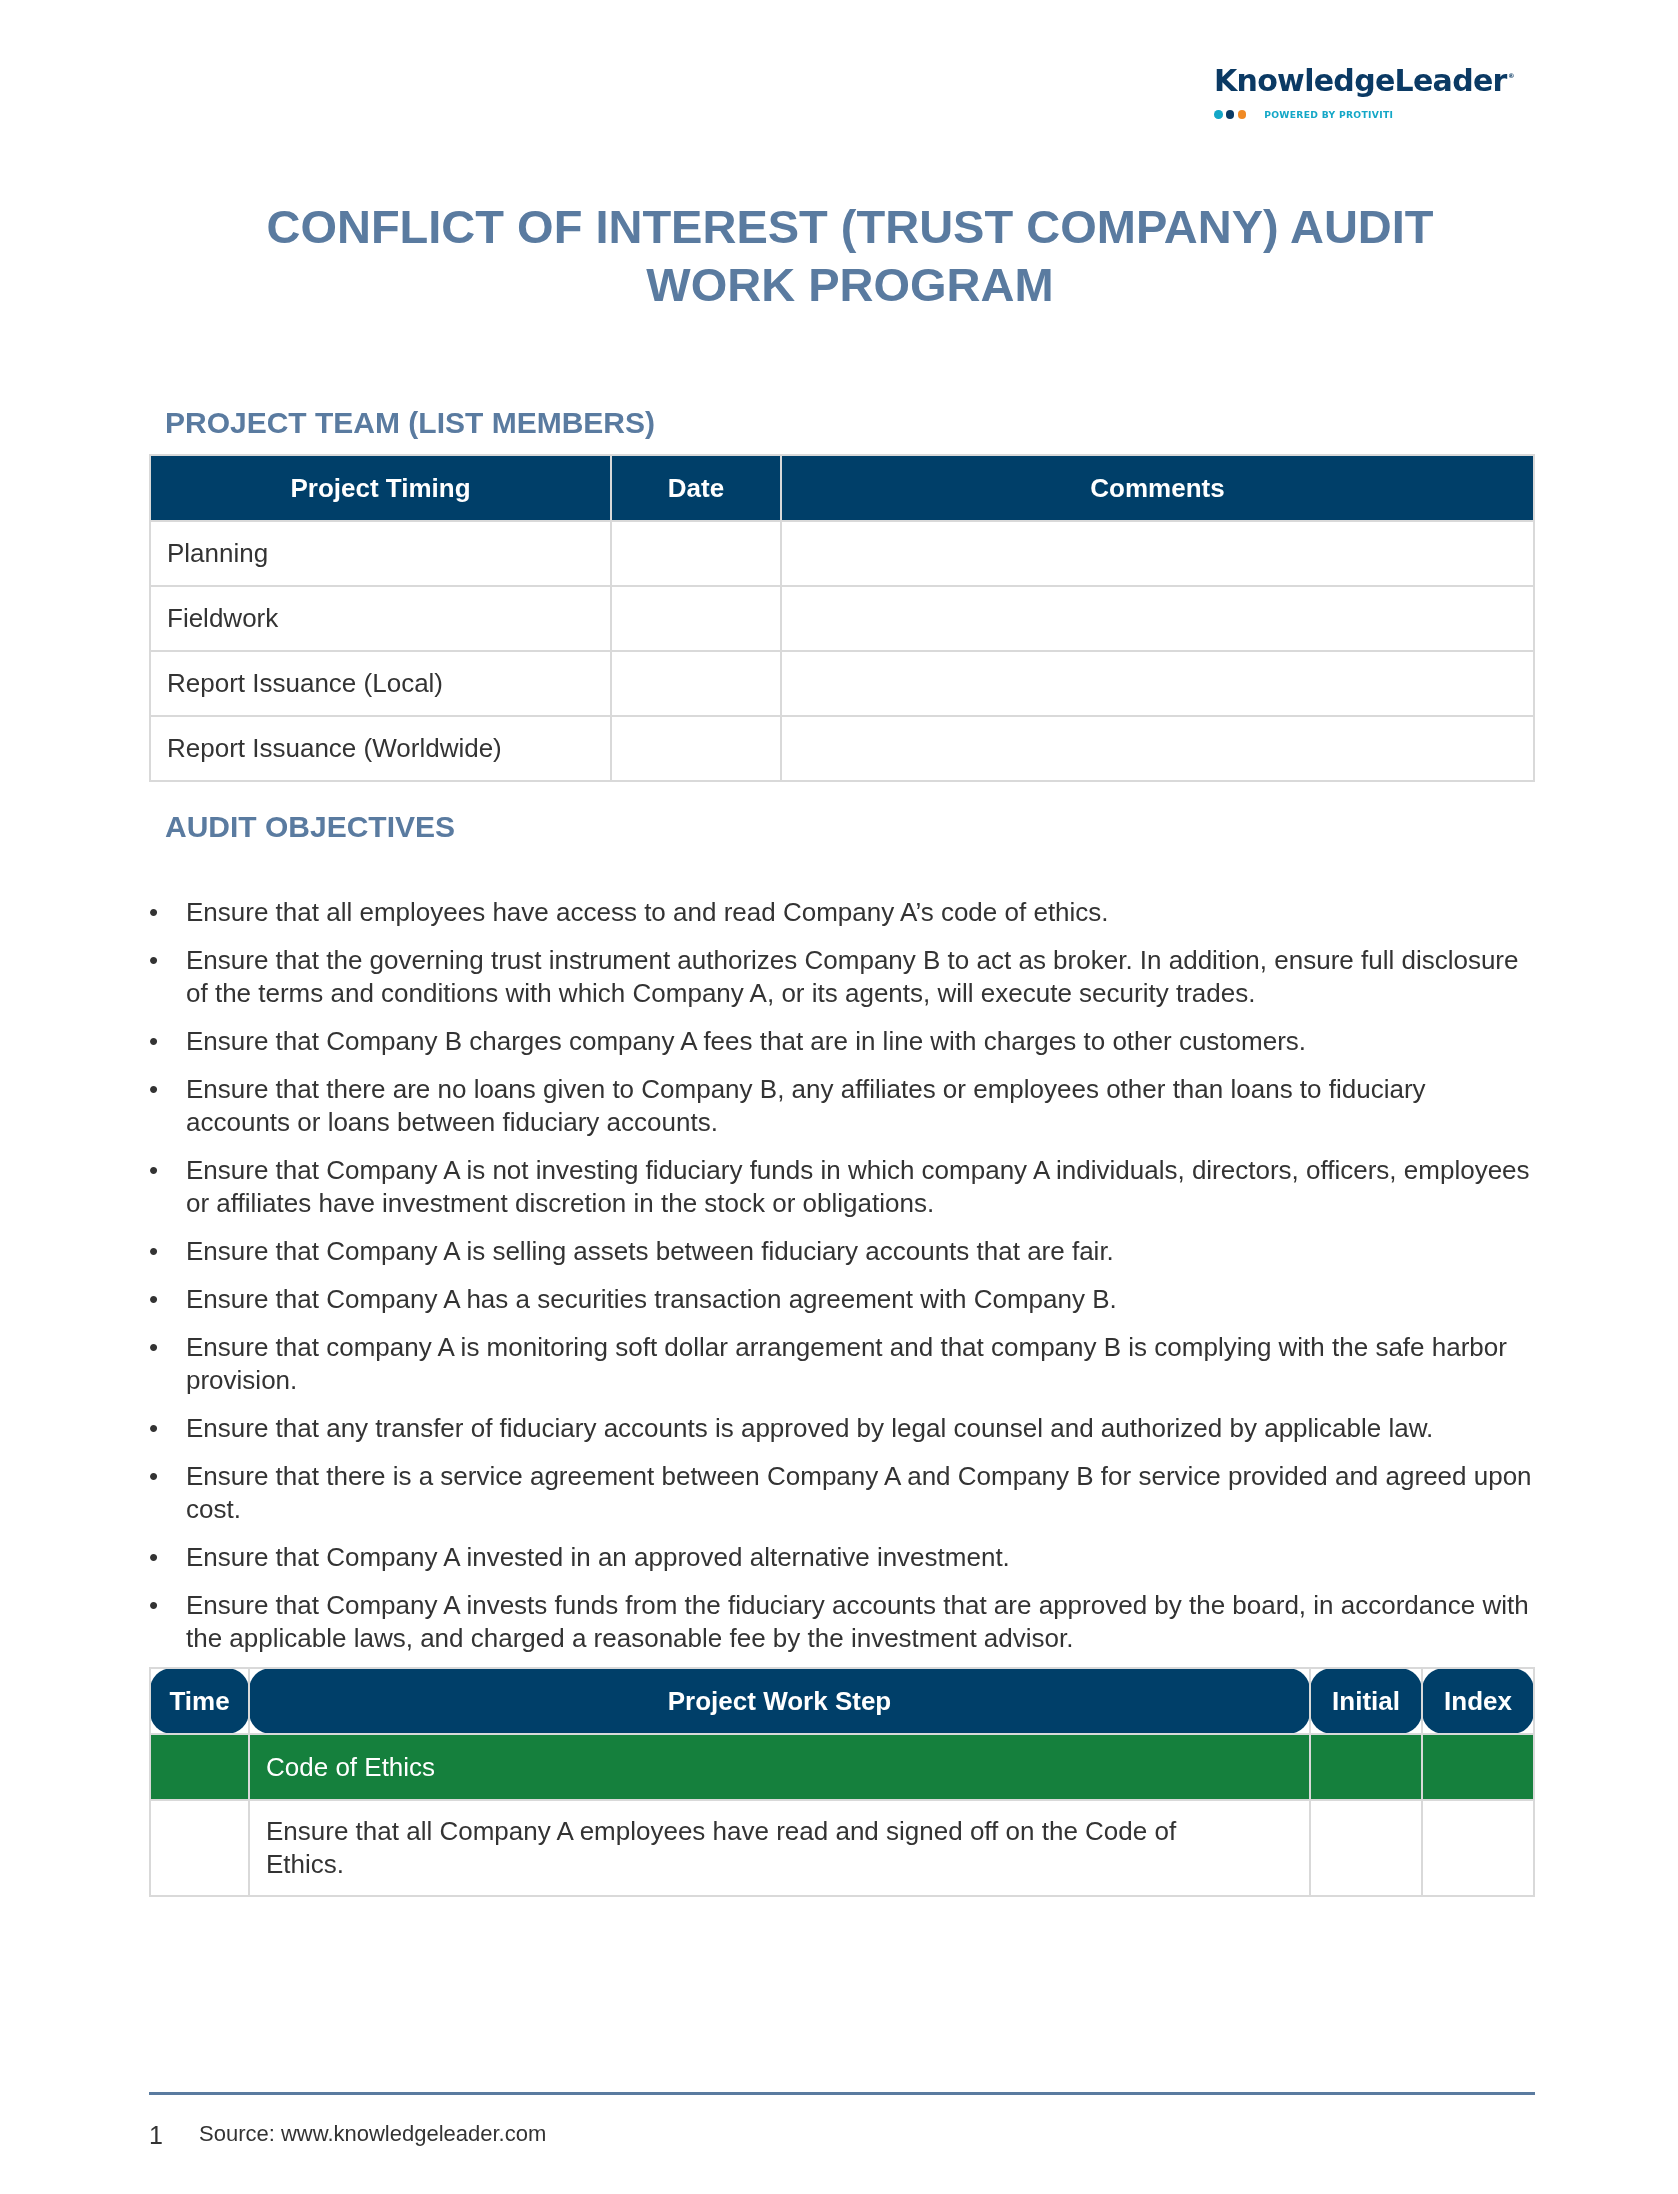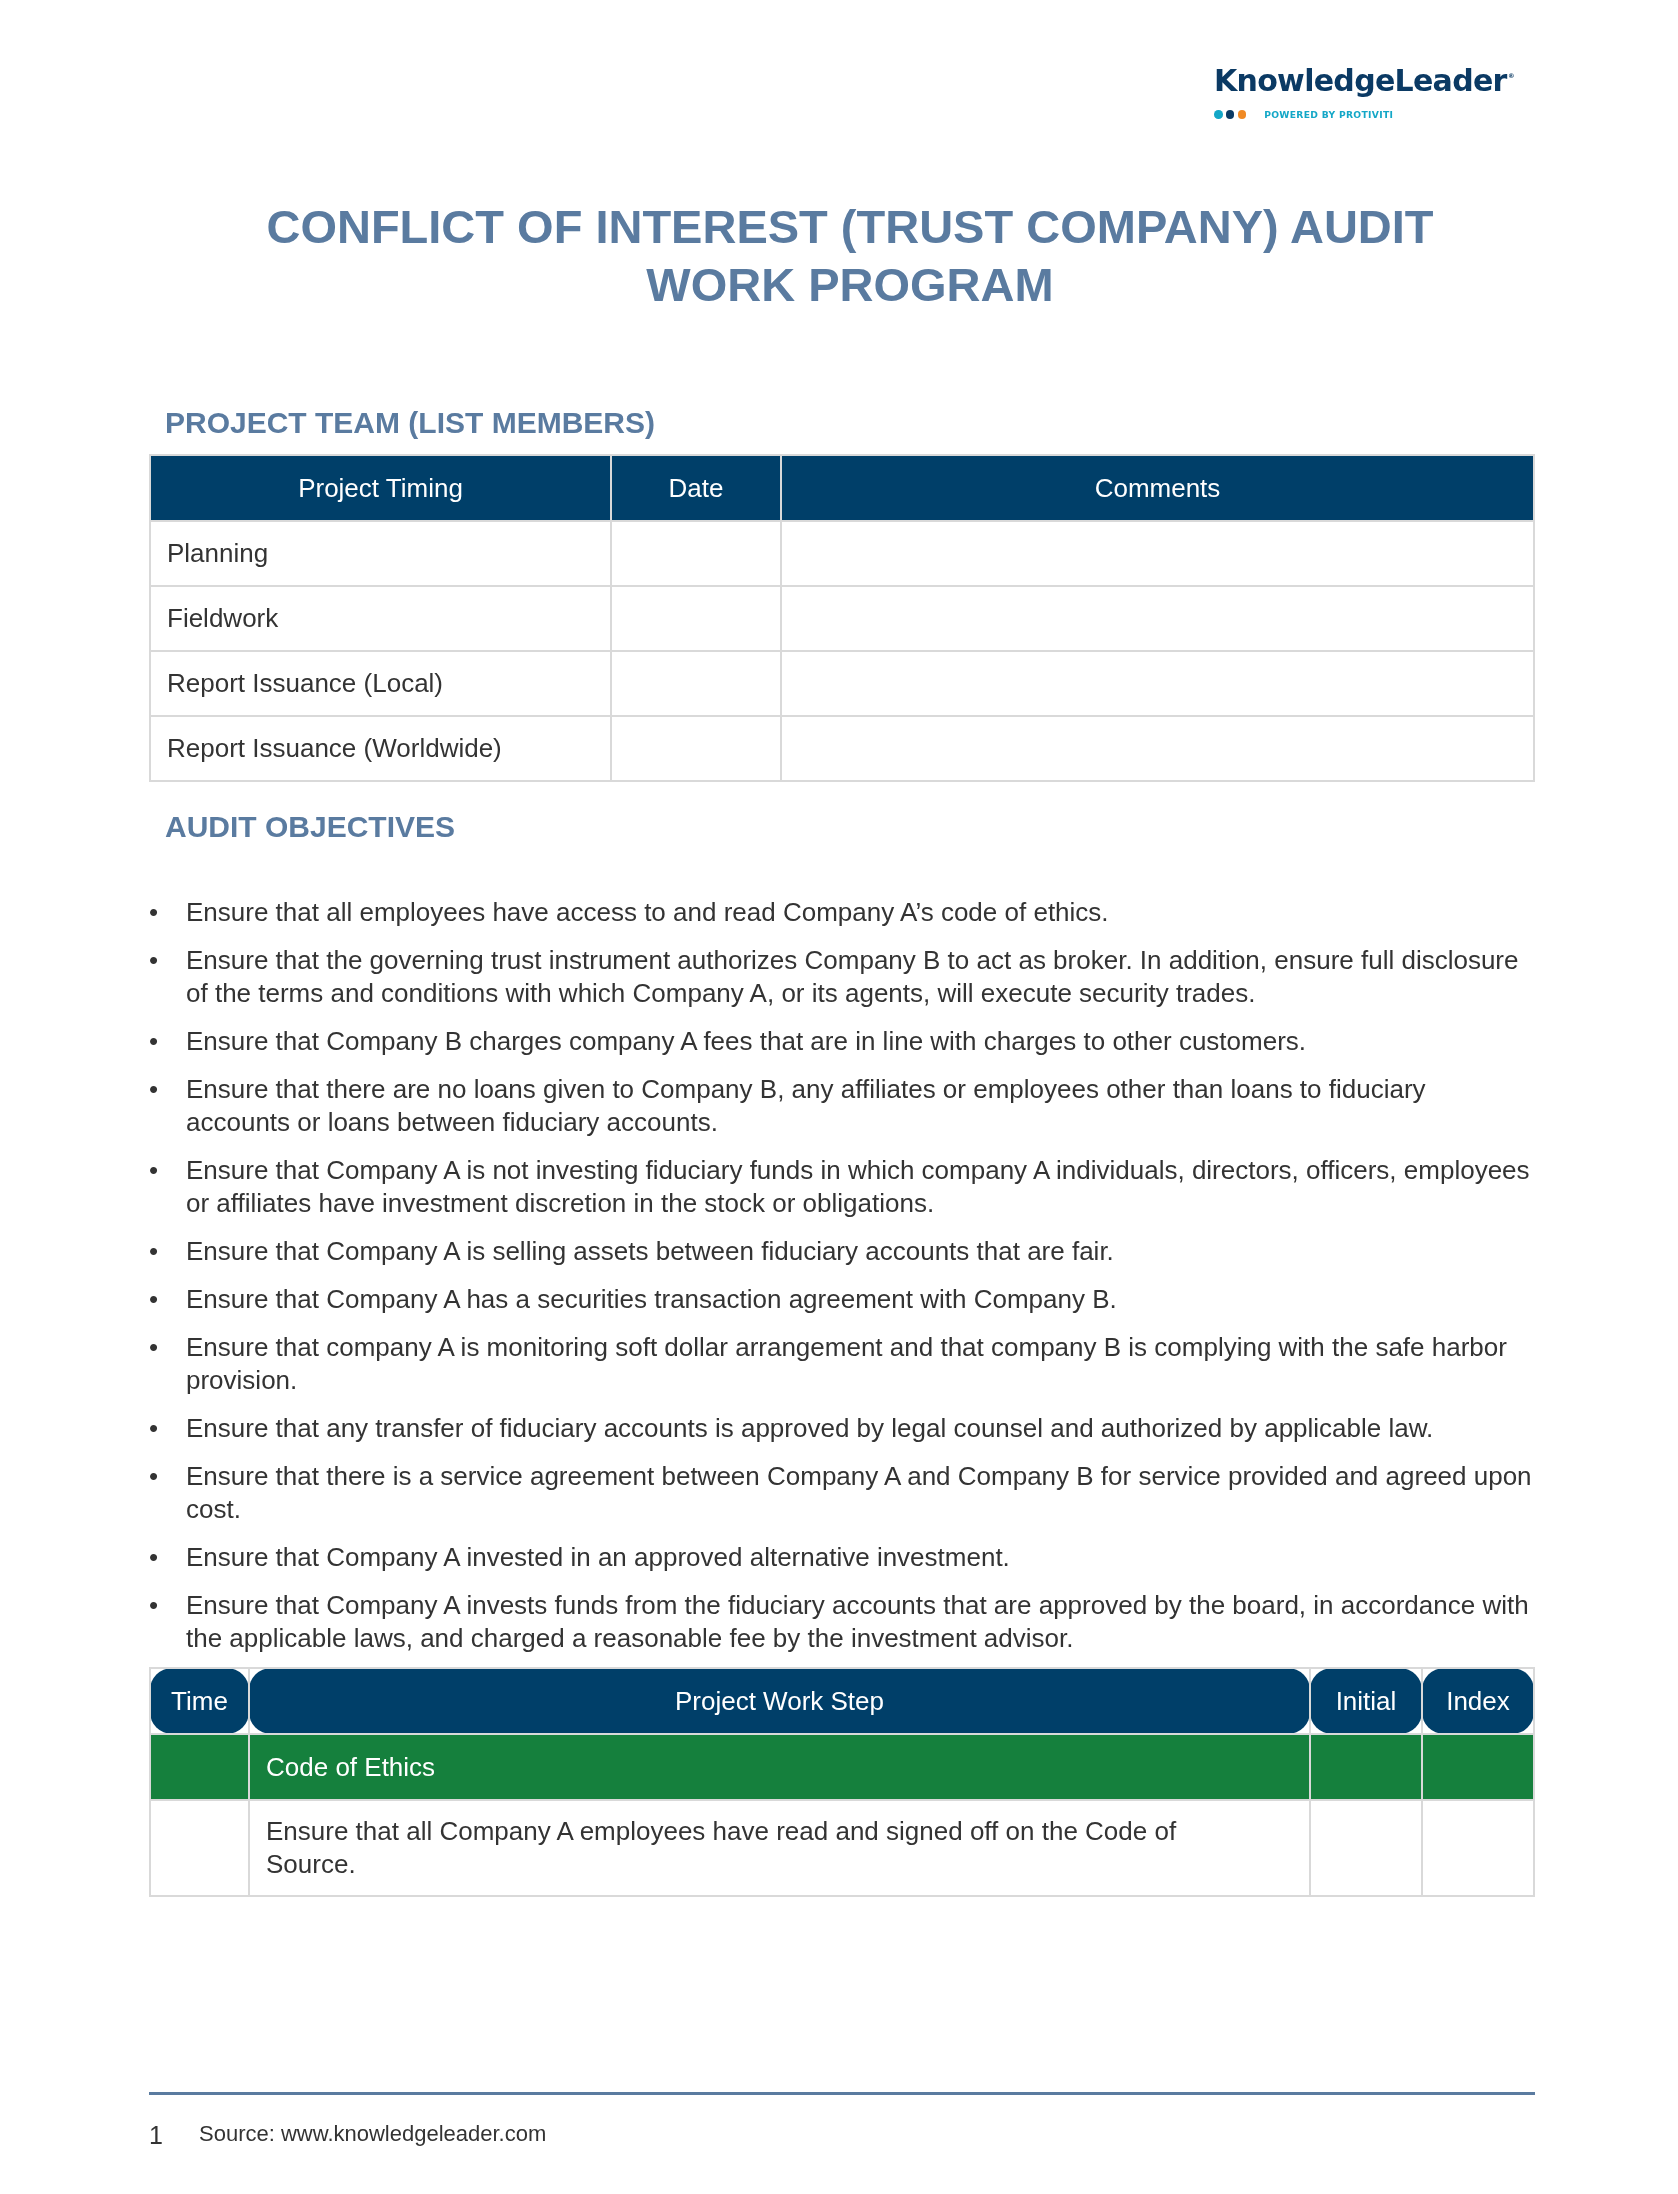--- a/index.html
+++ b/index.html
@@ -19,21 +19,21 @@
   
   .title { position: absolute; left: 149px; width: 1386px; top: 190px; text-align: center;
            font-weight: bold; font-size: 47px; line-height: 58px; color: #5a7ba0; margin: 8px; }
 
   .section-heading { position: absolute; left: 149px; font-weight: bold; font-size: 30px;
                      color: #5a7ba0; margin: 16px; }
 
   
   table { position: absolute; left: 149px; width: 1386px; border-collapse: collapse; }
   td, th { border: 2px solid #d9d9d9; font-size: 26px; }
-  th { background: #003f69; color: #ffffff; font-weight: normal; text-align: center; }
+  th { background: #003f69; color: #ffffff; font-weight: bold; text-align: center; }
   .t1 { top: 454px; }
   .t1 th { height: 62px; }
   .t1 td { height: 63px; padding: 0 0 0 16px; color: #333; }
   .t2 { top: 1667px; }
   .t2 th { height: 62px; border-radius: 22px; }
   .t2 .cat td { background: #15803d; color: #ffffff; height: 62px; border-color: #d9d9d9; }
   .t2 .cat .cat-label { padding-left: 16px; font-weight: normal; }
   .t2 .step td { height: 92px; vertical-align: middle; }
   .t2 .step .step-text { padding: 0 66px 0 16px; line-height: 33px; color: #333; }
 
@@ -137,21 +137,21 @@
     <th>Index</th>
   </tr>
   <tr class="cat">
     <td></td>
     <td class="cat-label">Code of Ethics</td>
     <td></td>
     <td></td>
   </tr>
   <tr class="step">
     <td></td>
-    <td class="step-text">Ensure that all Company A employees have read and signed off on the Code of Source.</td>
+    <td class="step-text">Ensure that all Company A employees have read and signed off on the Code of Ethics.</td>
     <td></td>
     <td></td>
   </tr>
 </tbody>
   </table>
 
 <div class="footer-rule"></div>
 <div class="footer">
   <span class="page-num">1</span>
   <span>Source: www.knowledgeleader.com</span>

